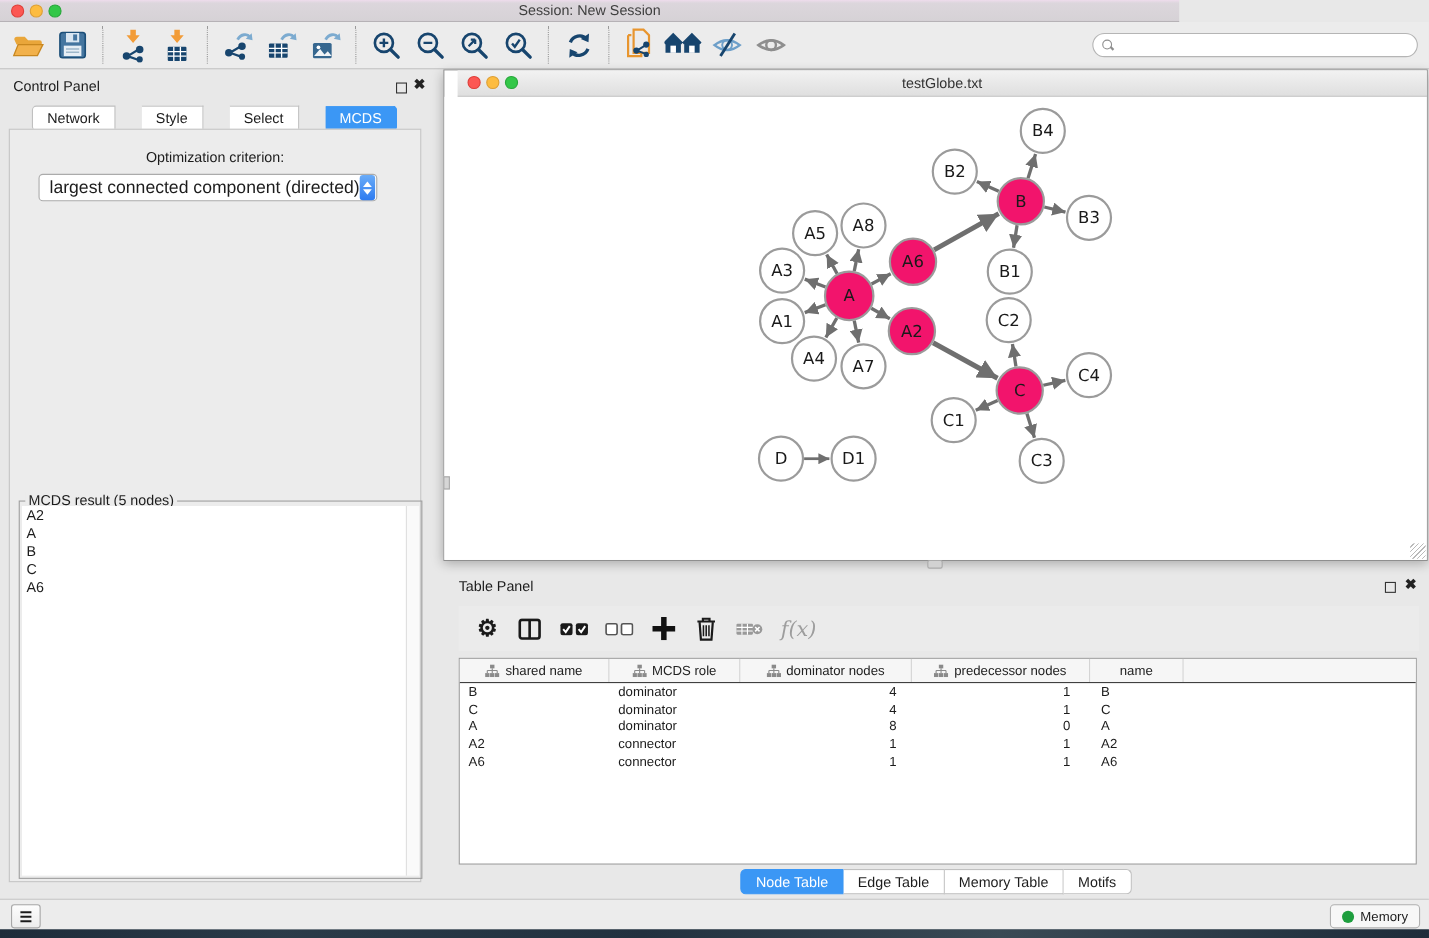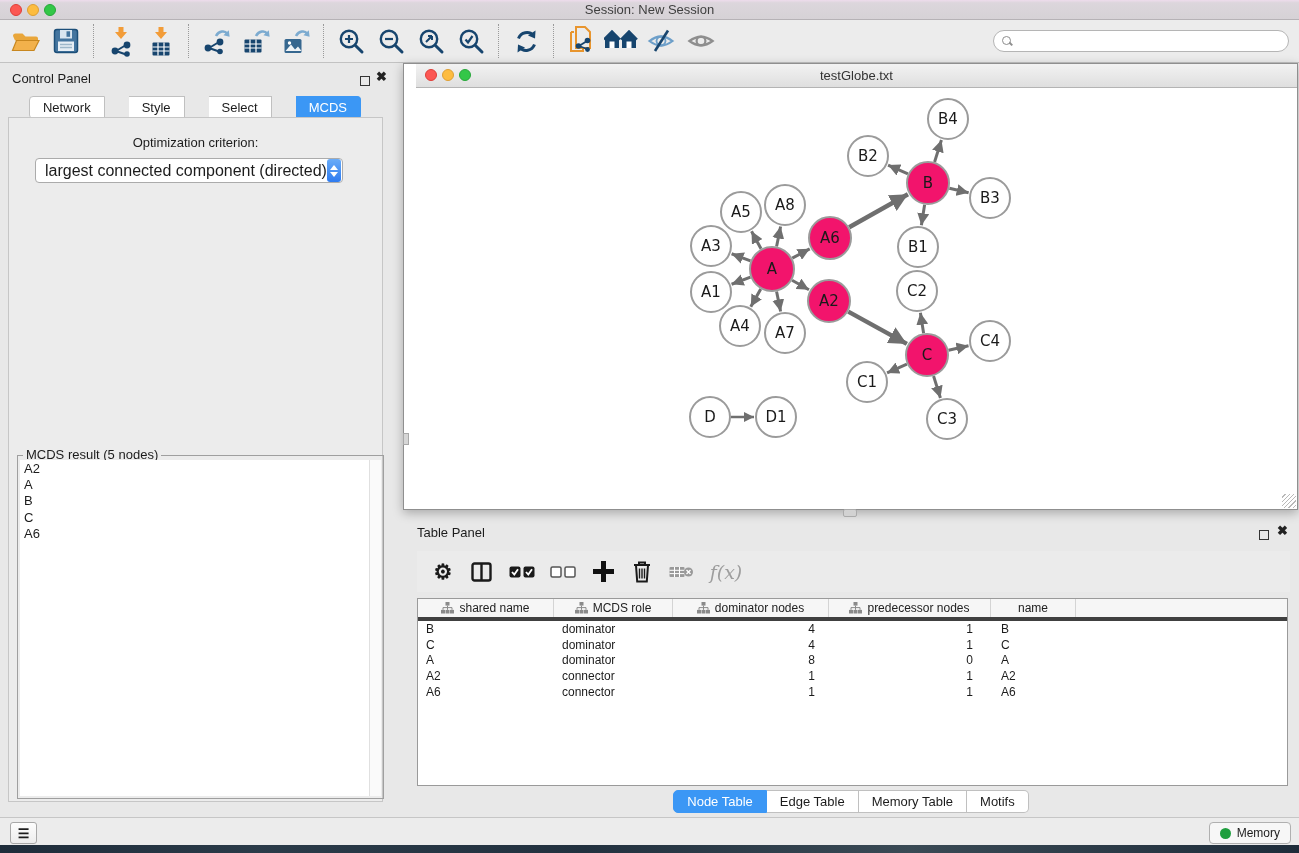--- a/index.html
+++ b/index.html
@@ -1,21 +1,21 @@
 <!DOCTYPE html>
 <html><head>
 <meta charset="utf-8">
 <style>
   * { margin:0; padding:0; box-sizing:border-box; }
   html,body { width:1299px; height:853px; overflow:hidden;
     font-family:"Liberation Sans", sans-serif; background:#e8e8e8; color:#1c1c1c; }
   .abs { position:absolute; }
 
   
-  #titlebar { left:0; top:0; width:1299px; height:20px;
+  #titlebar { left:0; top:0; width:1072px; height:20px;
     background:linear-gradient(#eedcec 0%, #dcd6dc 15%, #d6d2d6 100%);
     border-bottom:1px solid #b6b2b6; }
   #titlebar .title { position:absolute; left:0; right:0; top:2px; text-align:center;
     font-size:13px; color:#3f3f3f; }
   .tl { position:absolute; top:4px; width:12px; height:12px; border-radius:50%; }
   .tl.red { background:#fc5753; border:1px solid #df3e38; }
   .tl.yellow { background:#fdbc40; border:1px solid #de9f34; }
   .tl.green { background:#33c748; border:1px solid #27a73a; }
 
   
@@ -91,21 +91,21 @@
   
   #tp-header { left:403px; top:519px; width:896px; height:26px; }
   #tp-header .ph-title { position:absolute; left:14px; top:6px; font-size:13px; }
   #tp-toolbar { left:417px; top:551px; width:873px; height:41px; background:#ebebeb;
     display:flex; align-items:center; gap:0; }
   .tp-btn { height:36px; display:flex; align-items:center; justify-content:center; color:#1a1a1a; }
   .gear-glyph { font-size:21px; font-weight:bold; color:#1a1a1a; }
   .fx { font-family:"DejaVu Serif", serif; font-style:italic; font-size:19px; color:#9d9d9d; }
   #tp-table { left:417px; top:598px; width:871px; height:188px; background:#fff;
     border:1px solid #9a9a9a; font-size:12px; }
-  #tp-thead { display:flex; height:22px; background:#f6f6f6; border-bottom:4px solid #404040; }
+  #tp-thead { display:flex; height:22px; background:#f6f6f6; border-bottom:1px solid #404040; }
   .th { display:flex; align-items:center; justify-content:center; gap:5px;
     border-right:1px solid #d4d4d4; font-size:12px; color:#222; }
   .tr { display:flex; height:15.8px; align-items:center; }
   .td { overflow:hidden; white-space:nowrap; }
   #tp-tabs { left:403px; top:790px; width:896px; display:flex; justify-content:center; }
   .tp-tab { font-size:13px; padding:3px 13px; background:#fff; border:1px solid #c0c0c0;
     border-left:none;text-align:right; }
   .tp-tab:first-child { border-left:1px solid #c0c0c0; border-radius:5px 0 0 5px; }
   .tp-tab:last-child { border-radius:0 5px 5px 0; }
   .tp-tab.active { background:#3b97f5; border-color:#3b97f5; color:#fff; }

